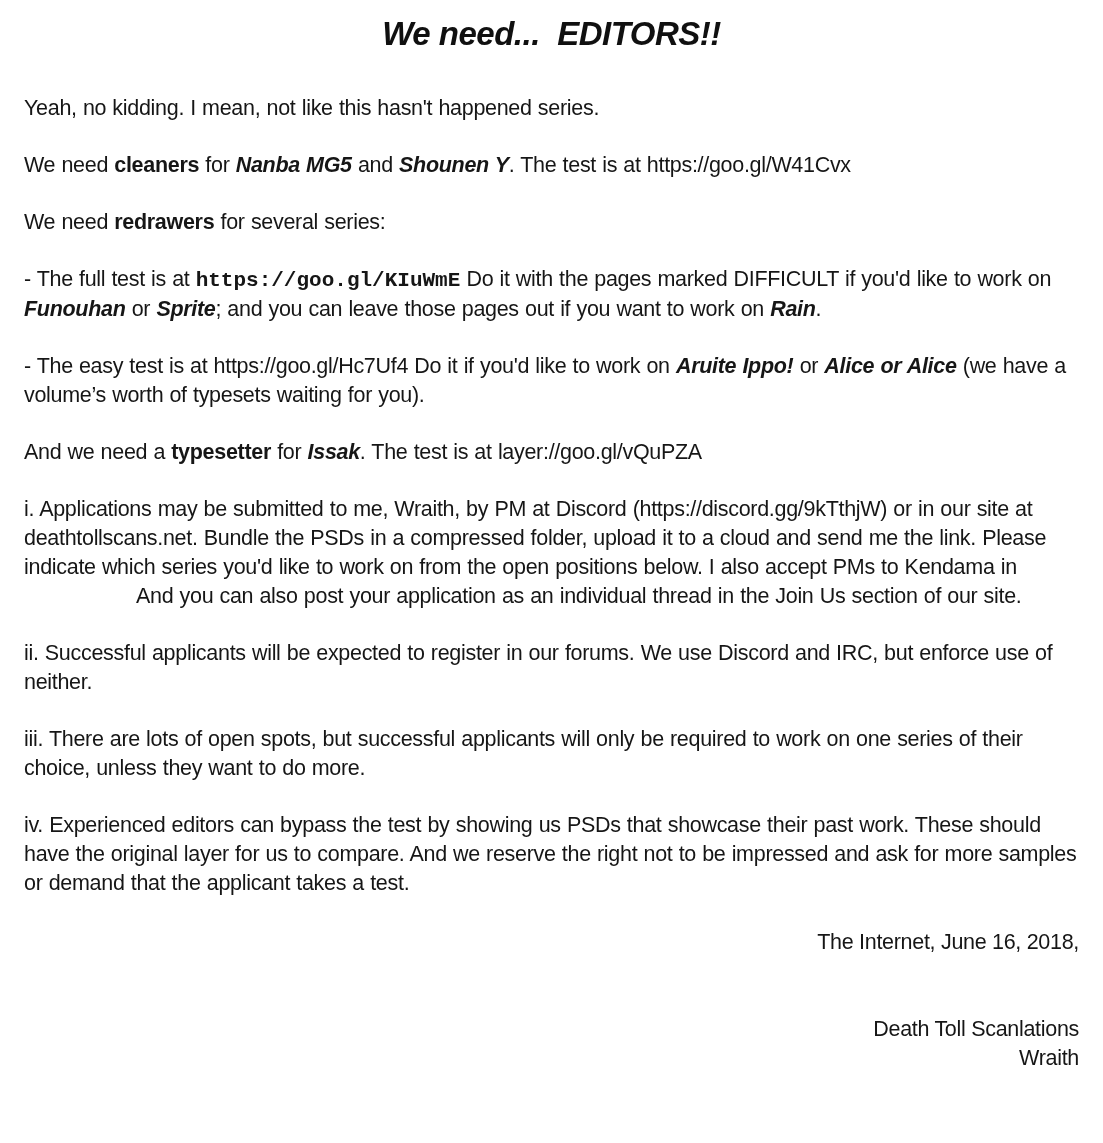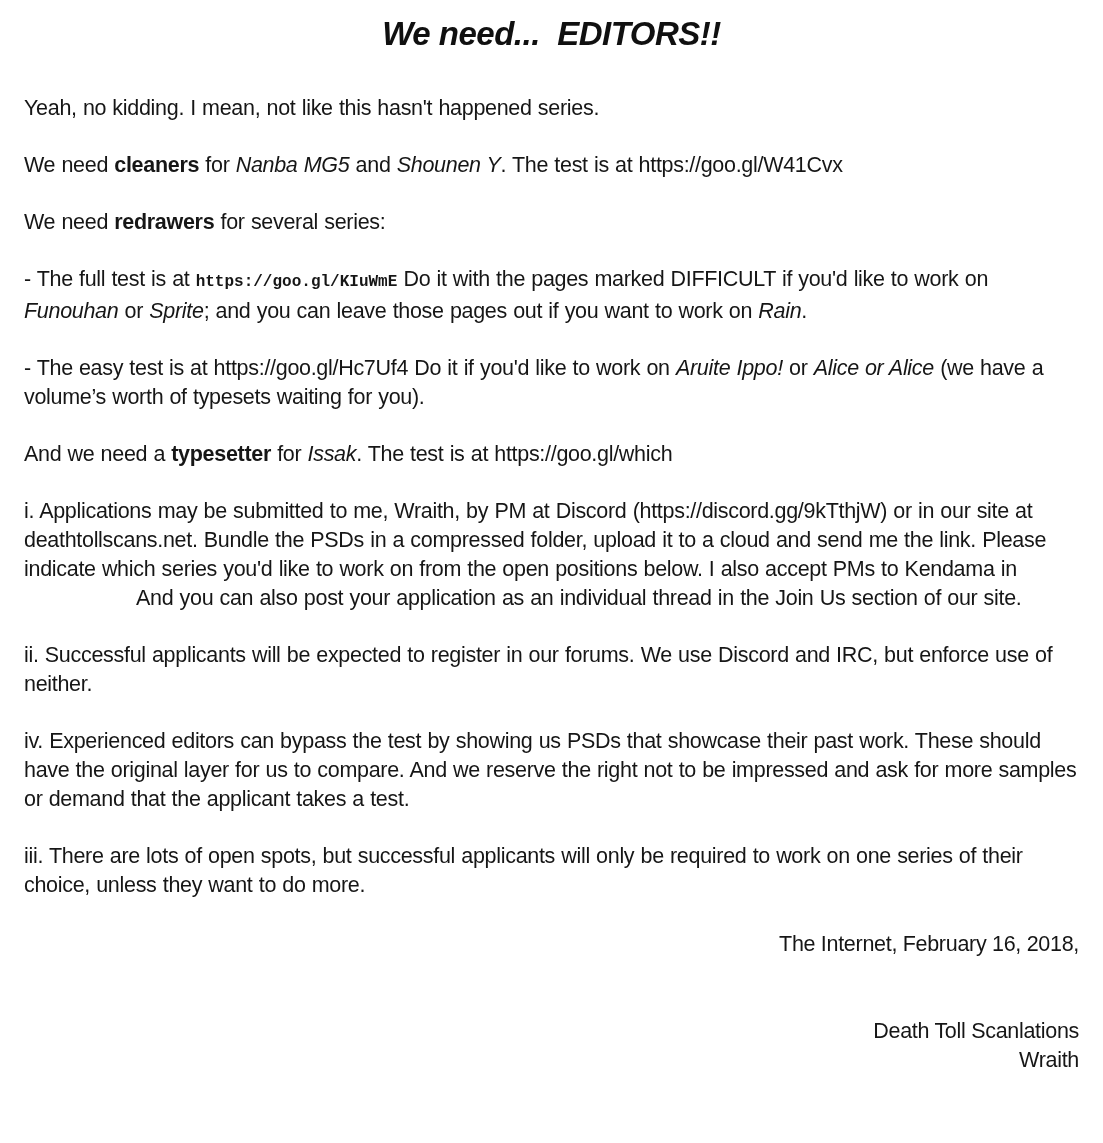--- a/index.html
+++ b/index.html
@@ -37,25 +37,25 @@
   }
   .para {
     margin: 0 0 28px 0;
     font-size: 21.5px;
     line-height: 29px;
     letter-spacing: -0.3px;
     word-spacing: 0.5px;
   }
   .s-n  { font-weight: 400; font-style: normal; }
   .s-b  { font-weight: 700; font-style: normal; }
-  .s-bi { font-weight: 400; font-style: italic; text-align: center; }
+  .s-bi { font-weight: 700; font-style: italic; text-align: center; }
   .s-mono {
     font-family: "Liberation Mono", "DejaVu Sans Mono", monospace;
     font-weight: 700;
-    font-size: 16px;
+    font-size: 21px;
     letter-spacing: 0;
   }
   .s-gap {
     display: inline-block;
     width: 112px;
     height: 1px;
   }
   .signature {
     text-align: right;
     margin-top: 30px;
@@ -76,26 +76,26 @@
 <div class="doc">
 
   <h1 class="title">We need...  EDITORS!!</h1>
 
   <div class="body-text">
     <p class="para"><span class="s-n">Yeah, no kidding. I mean, not like this hasn't happened series.</span></p>
     <p class="para"><span class="s-n">We need </span><span class="s-b">cleaners</span><span class="s-n"> for </span><span class="s-bi">Nanba MG5</span><span class="s-n"> and </span><span class="s-bi">Shounen Y</span><span class="s-n">. The test is at </span><span class="s-n">https://goo.gl/W41Cvx</span></p>
     <p class="para"><span class="s-n">We need </span><span class="s-b">redrawers</span><span class="s-n"> for several series:</span></p>
     <p class="para"><span class="s-n">- The full test is at </span><span class="s-mono">https://goo.gl/KIuWmE</span><span class="s-n"> Do it with the pages marked DIFFICULT if you'd like to work on </span><span class="s-bi">Funouhan</span><span class="s-n"> or </span><span class="s-bi">Sprite</span><span class="s-n">; and you can leave those pages out if you want to work on </span><span class="s-bi">Rain</span><span class="s-n">.</span></p>
     <p class="para"><span class="s-n">- The easy test is at </span><span class="s-n">https://goo.gl/Hc7Uf4</span><span class="s-n"> Do it if you'd like to work on </span><span class="s-bi">Aruite Ippo!</span><span class="s-n"> or </span><span class="s-bi">Alice or Alice</span><span class="s-n"> (we have a volume’s worth of typesets waiting for you).</span></p>
-    <p class="para"><span class="s-n">And we need a </span><span class="s-b">typesetter</span><span class="s-n"> for </span><span class="s-bi">Issak</span><span class="s-n">. The test is at </span><span class="s-n">https://goo.gl/which</span></p>
+    <p class="para"><span class="s-n">And we need a </span><span class="s-b">typesetter</span><span class="s-n"> for </span><span class="s-bi">Issak</span><span class="s-n">. The test is at </span><span class="s-n">layer://goo.gl/vQuPZA</span></p>
     <p class="para"><span class="s-n">i. Applications may be submitted to me, Wraith, by PM at Discord (</span><span class="s-n">https://discord.gg/9kTthjW</span><span class="s-n">) or in our site at deathtollscans.net. Bundle the PSDs in a compressed folder, upload it to a cloud and send me the link. Please indicate which series you'd like to work on from the open positions below. I also accept PMs to Kendama in</span><span class="s-gap"></span><span class="s-n">And you can also post your application as an individual thread in the Join Us section of our site.</span></p>
     <p class="para"><span class="s-n">ii. Successful applicants will be expected to register in our forums. We use Discord and IRC, but enforce use of neither.</span></p>
+    <p class="para"><span class="s-n">iii. There are lots of open spots, but successful applicants will only be required to work on one series of their choice, unless they want to do more.</span></p>
     <p class="para"><span class="s-n">iv. Experienced editors can bypass the test by showing us PSDs that showcase their past work. These should have the original layer for us to compare. And we reserve the right not to be impressed and ask for more samples or demand that the applicant takes a test.</span></p>
-    <p class="para"><span class="s-n">iii. There are lots of open spots, but successful applicants will only be required to work on one series of their choice, unless they want to do more.</span></p>
   </div>
 
   <div class="signature">
-    <p class="sig-line sig-dateline">The Internet, February 16, 2018,</p>
+    <p class="sig-line sig-dateline">The Internet, June 16, 2018,</p>
     <p class="sig-line">Death Toll Scanlations</p>
     <p class="sig-line">Wraith</p>
   </div>
 
 </div>
 
 </body></html>

